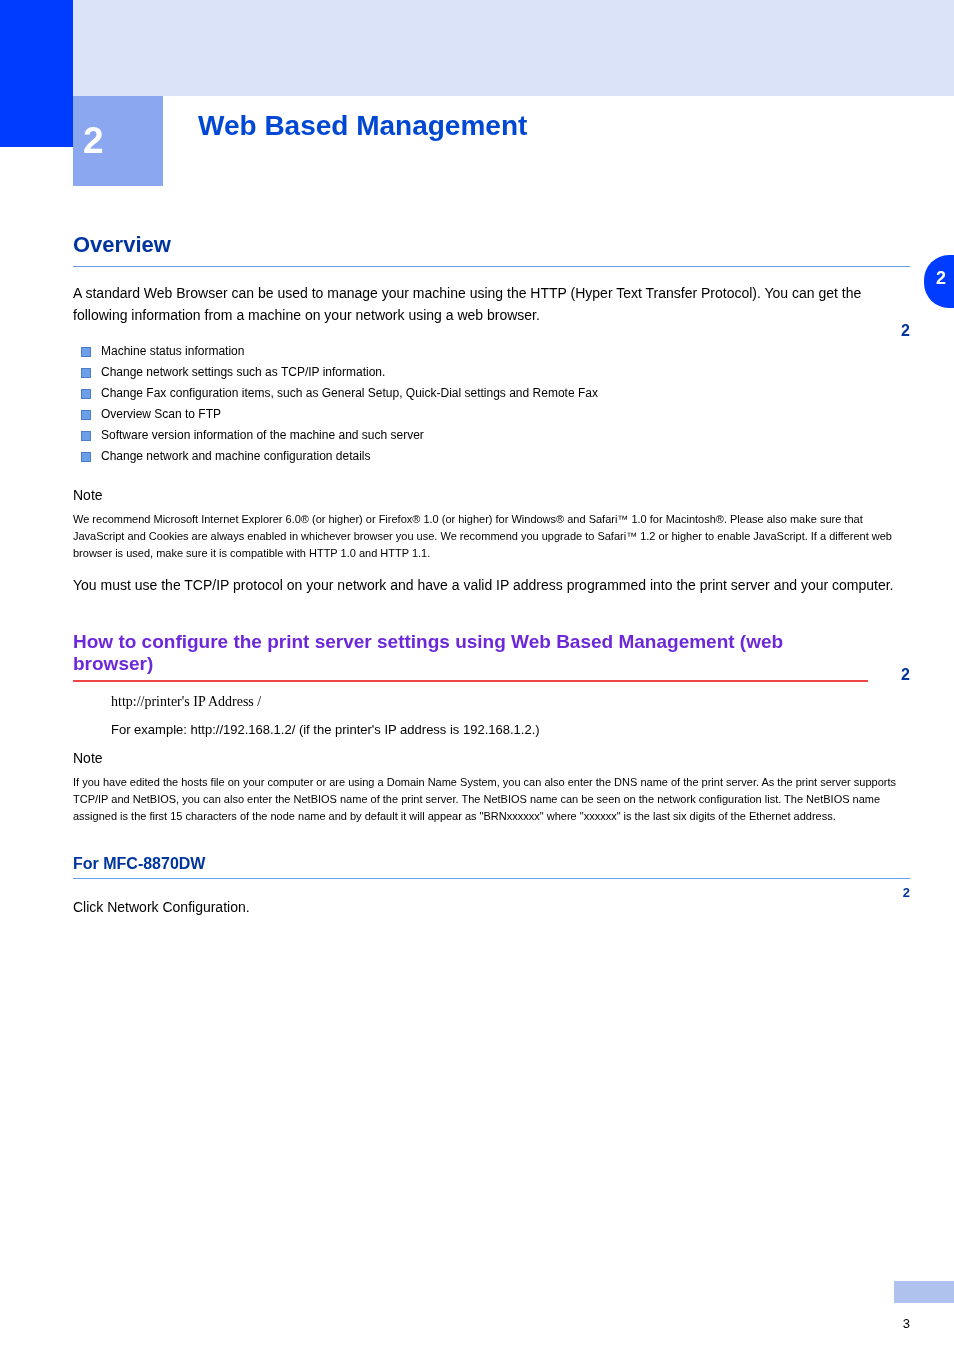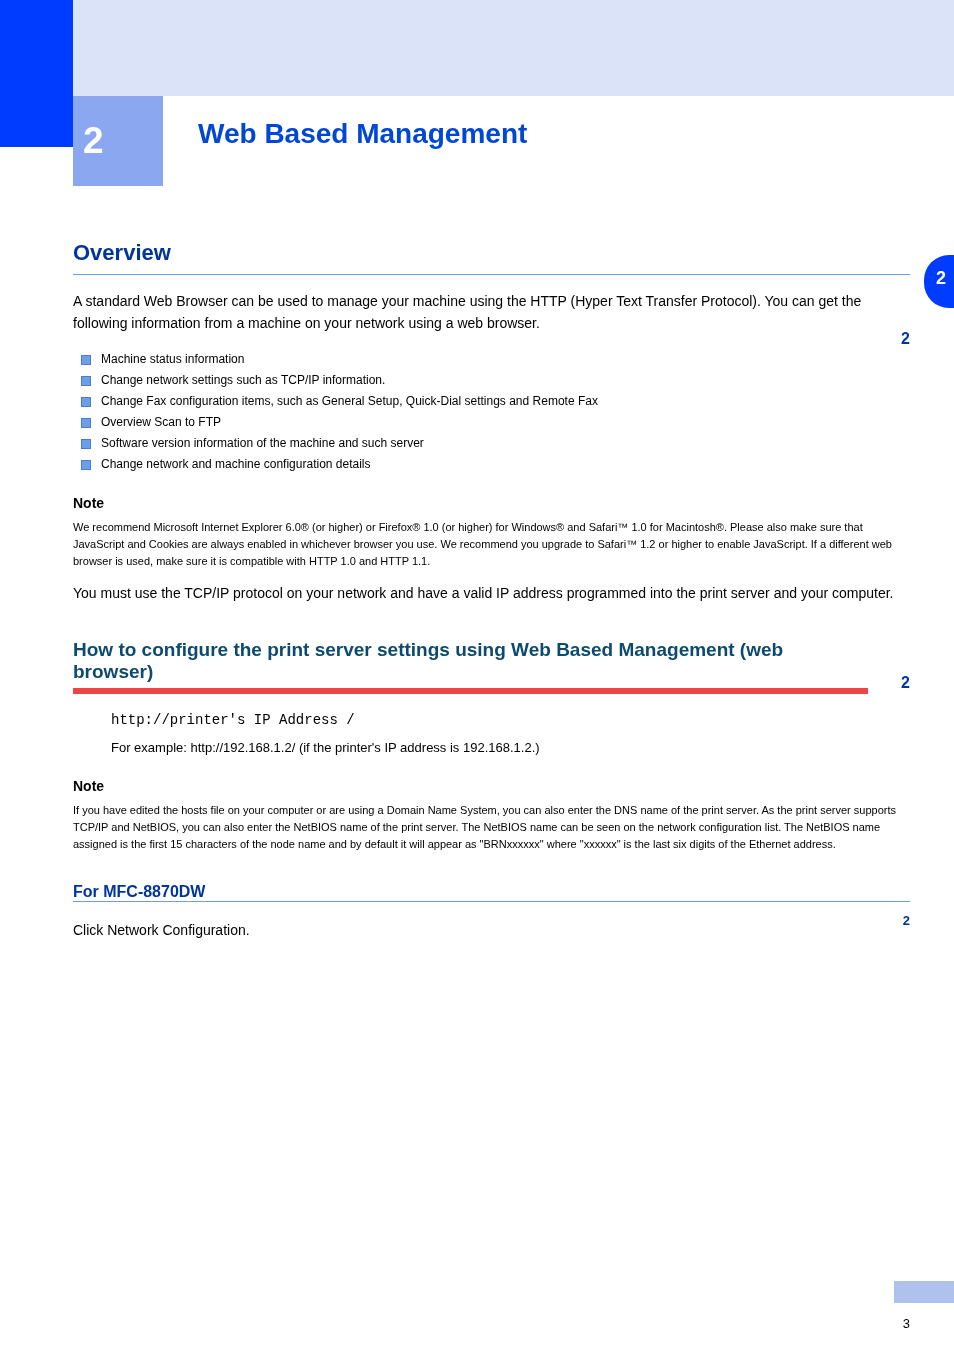--- a/index.html
+++ b/index.html
@@ -3,38 +3,38 @@
 <meta charset="utf-8">
 <style>
 *{margin:0;padding:0;box-sizing:border-box}
 body{font-family:Arial,Helvetica,sans-serif;background:#fff;position:relative;width:954px;height:1351px;overflow:hidden}
 .blue-square{position:absolute;top:0;left:0;width:73px;height:147px;background:#003cff}
 .top-banner{position:absolute;top:0;left:0;right:0;height:96px;background:#dae3f7;z-index:-1}
 .chapter-tab{position:absolute;top:96px;left:73px;width:90px;height:90px;background:#8aa7f0}
 .chapter-num{position:absolute;top:120px;left:83px;font-size:37px;font-weight:bold;color:#fff}
 .right-tab{position:absolute;top:255px;right:0;width:30px;height:53px;background:#003cff;border-radius:25px 0 0 25px}
 .right-tab-num{position:absolute;top:268px;right:8px;color:#fff;font-weight:bold;font-size:18px}
-.content{position:absolute;top:108px;left:73px;right:44px}
+.content{position:absolute;top:100px;left:73px;right:44px}
 .main-title{font-size:28px;font-weight:bold;color:#0048d4;margin-left:125px;margin-top:10px}
 .h1{font-size:22px;font-weight:bold;color:#00349e;margin-top:90px;border-bottom:1px solid #6b9fe8;padding-bottom:8px;margin-bottom:16px}
-.h2{font-size:19px;font-weight:bold;color:#0c4a6e;margin-top:35px;border-bottom:6px solid #ef4444;padding-bottom:5px;margin-bottom:18px}
-.h3{font-size:16px;font-weight:bold;color:#00349e;margin-top:30px;border-bottom:1px solid #6b9fe8;margin-bottom:18px}
+.h2{font-size:19px;font-weight:bold;color:#6d28d9;margin-top:35px;border-bottom:2px solid #ef4444;padding-bottom:5px;margin-bottom:12px}
+.h3{font-size:16px;font-weight:bold;color:#00349e;margin-top:30px;border-bottom:1px solid #6b9fe8;padding-bottom:5px;margin-bottom:18px}
 .body-text{font-size:14px;line-height:1.55;margin-bottom:15px}
 .body-text-sm{font-size:11px;line-height:1.55;margin-bottom:12px}
 .bullet-list{list-style:none;margin-bottom:20px}
 .bullet-list li{font-size:12px;line-height:1.75;padding-left:28px;position:relative}
 .bullet-list li::before{content:"";position:absolute;left:8px;top:6px;width:8px;height:8px;background:#6b9fe8;border:1px solid #4e7ccc}
 .indent-block{margin-left:38px;margin-top:8px}
-.code-text{font-family:Liberation Mono, monospace;font-size:14px;margin-bottom:10px}
-.example-note{font-size:13px;line-height:1.5;margin-bottom:20px}
+.code-text{font-family:Liberation Serif, serif;font-size:14px;margin-bottom:10px}
+.example-note{font-size:13px;line-height:1.5;margin-bottom:10px}
 .page-num{position:absolute;bottom:20px;right:44px;font-size:13px}
 .footer-bar{position:absolute;bottom:48px;right:0;width:60px;height:22px;background:#aec2ed}
 .super-num{font-size:16px;font-weight:bold;color:#00349e;position:absolute;right:0;top:0}
 .section-rel{position:relative}
-.note-label{font-weight:bold;font-size:14px;margin-bottom:8px}
+.note-label{font-weight:normal;font-size:14px;margin-bottom:8px}
 </style>
 </head>
 <body>
 
 <div class="top-banner"></div>
 <div class="blue-square"></div>
 <div class="chapter-tab"></div>
 <div class="chapter-num">2</div>
 
 <div class="right-tab"></div>

